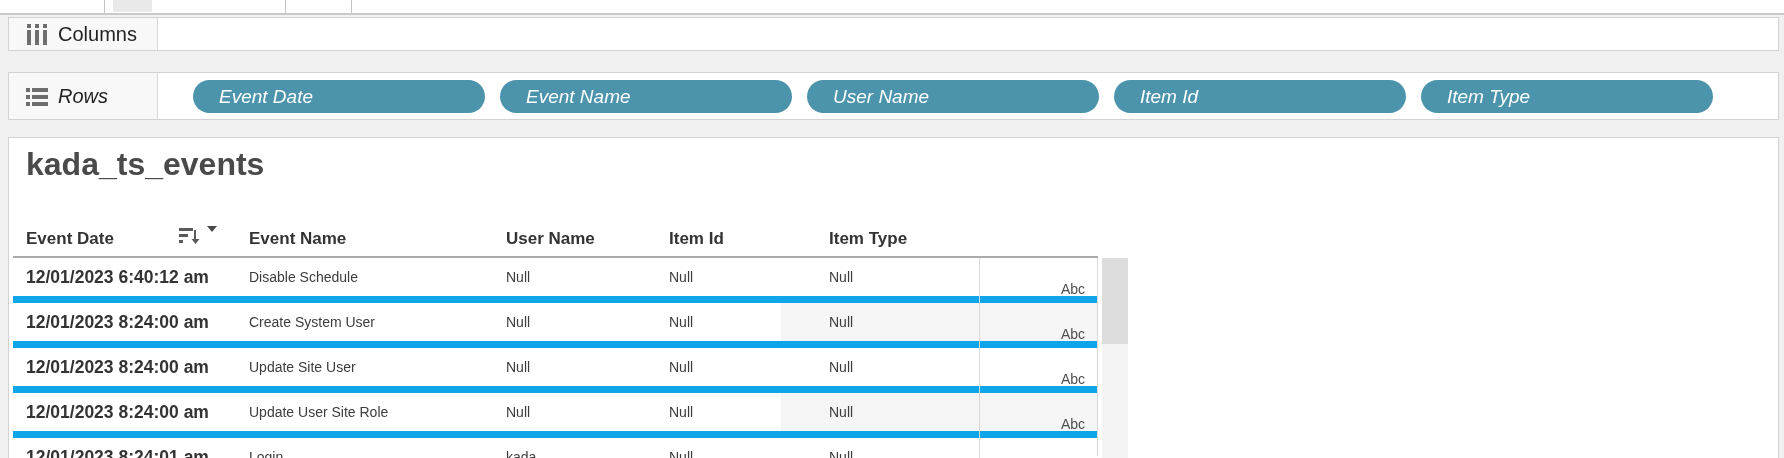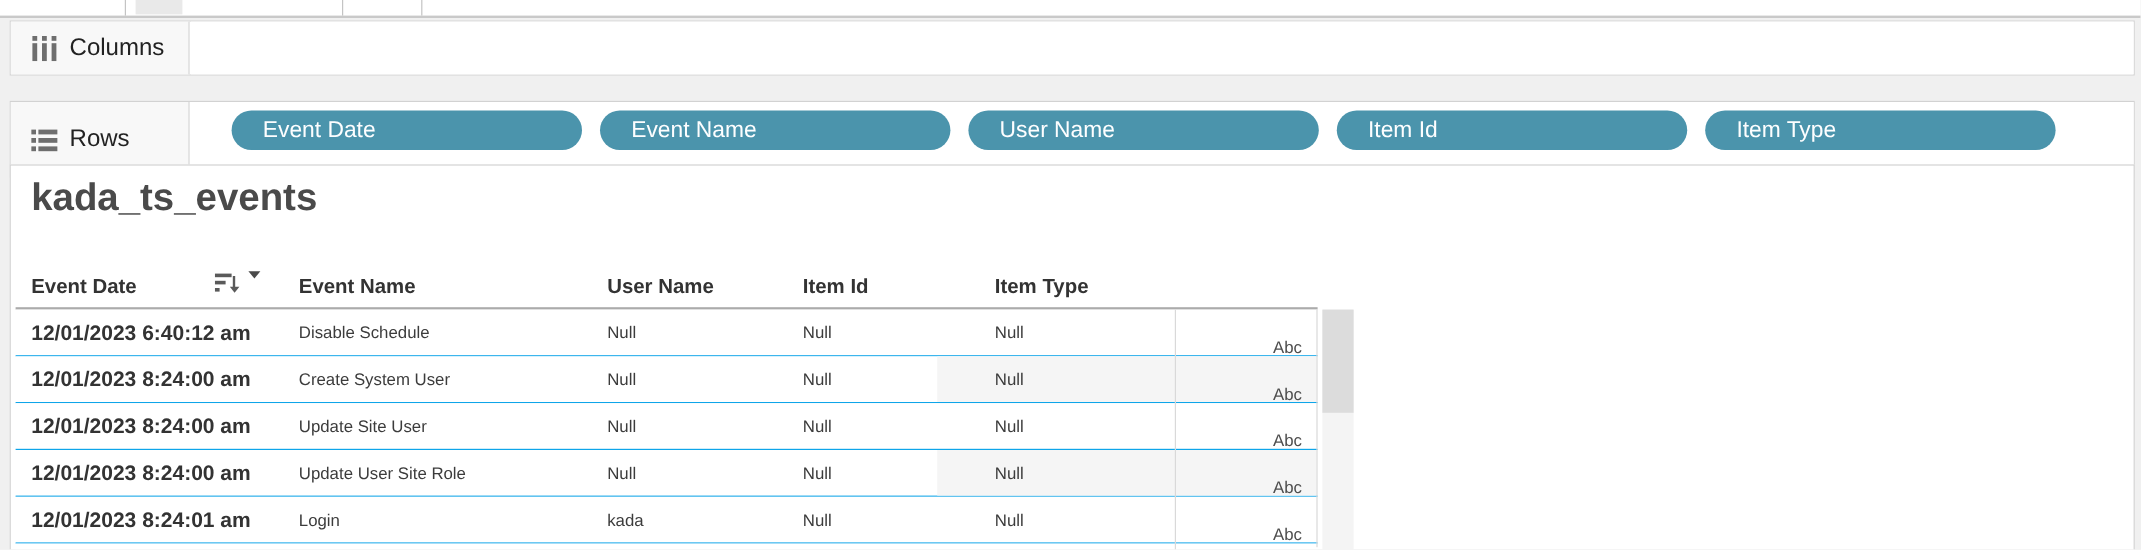--- a/index.html
+++ b/index.html
@@ -8,22 +8,22 @@
 
   
   .top-sliver{position:absolute;left:0;top:0;width:1784px;height:15px;background:#ffffff;
     border-bottom:2px solid #c9c9c9;box-sizing:border-box;}
   .ts-div{position:absolute;top:0;width:1px;height:13px;background:#c4c4c4;}
   .ts-block{position:absolute;left:113px;top:0;width:39px;height:12px;background:#e9e9e9;}
 
   
   .shelf{position:absolute;left:8px;width:1771px;background:#ffffff;
     border:1px solid #d2d2d2;box-sizing:border-box;}
-  .shelf-columns{top:17px;height:46px;}
-  .shelf-rows{top:84px;height:64px;}
+  .shelf-columns{top:17px;height:34px;}
+  .shelf-rows{top:72px;height:48px;font-style:italic;}
   .shelf-label-area{position:absolute;left:0;top:0;bottom:0;width:149px;background:#f8f8f8;
     border-right:1px solid #d8d8d8;display:flex;align-items:center;padding-left:17px;
     box-sizing:border-box;}
   .shelf-label{font-size:20px;color:#222;margin-left:10px;}
   .shelf-content{position:absolute;left:150px;top:0;right:0;bottom:0;background:#fff;}
   .pill{position:absolute;top:7px;height:33px;width:292px;border-radius:17px;
     background:#4b94ac;display:flex;align-items:center;padding-left:26px;
     box-sizing:border-box;cursor:grab;}
   .pill-label{color:#fdfeff;font-size:19px;}
 
@@ -36,21 +36,21 @@
     color:#4a4a4a;}
 
   .thead{position:absolute;left:0;top:91px;height:27px;width:100%;}
   .th{position:absolute;top:0;font-size:17px;font-weight:bold;color:#333;white-space:nowrap;}
   .hc0{left:17px;} .hc1{left:240px;} .hc2{left:497px;} .hc3{left:660px;} .hc4{left:820px;}
   .sort-icon{position:absolute;left:170px;top:-2px;cursor:pointer;}
   .sort-caret{position:absolute;left:197px;top:-4px;cursor:pointer;}
   .header-underline{position:absolute;left:4px;top:118px;width:1085px;height:2px;background:#ababab;}
 
   .table-area{position:absolute;left:4px;top:120px;width:1085px;}
-  .trow{position:relative;height:38px;border-bottom:1px solid #0ea5e9;background:#fff;}
+  .trow{position:relative;height:38px;border-bottom:7px solid #0ea5e9;background:#fff;}
   .band{position:absolute;left:768px;top:0;bottom:0;width:316px;background:#f5f5f5;}
   .cell{position:absolute;top:0;height:38px;display:flex;align-items:center;
     font-size:14px;color:#3c3c3c;white-space:nowrap;}
   .cell.date{left:13px;font-weight:bold;color:#333;font-size:17.5px;}
   .cell.ename{left:236px;}
   .cell.uname{left:493px;}
   .cell.iid{left:656px;}
   .cell.itype{left:816px;}
   .cell.pane{left:966px;width:118px;justify-content:flex-end;padding-right:12px;
     box-sizing:border-box;color:#4e4e4e;margin-top:12px;}

